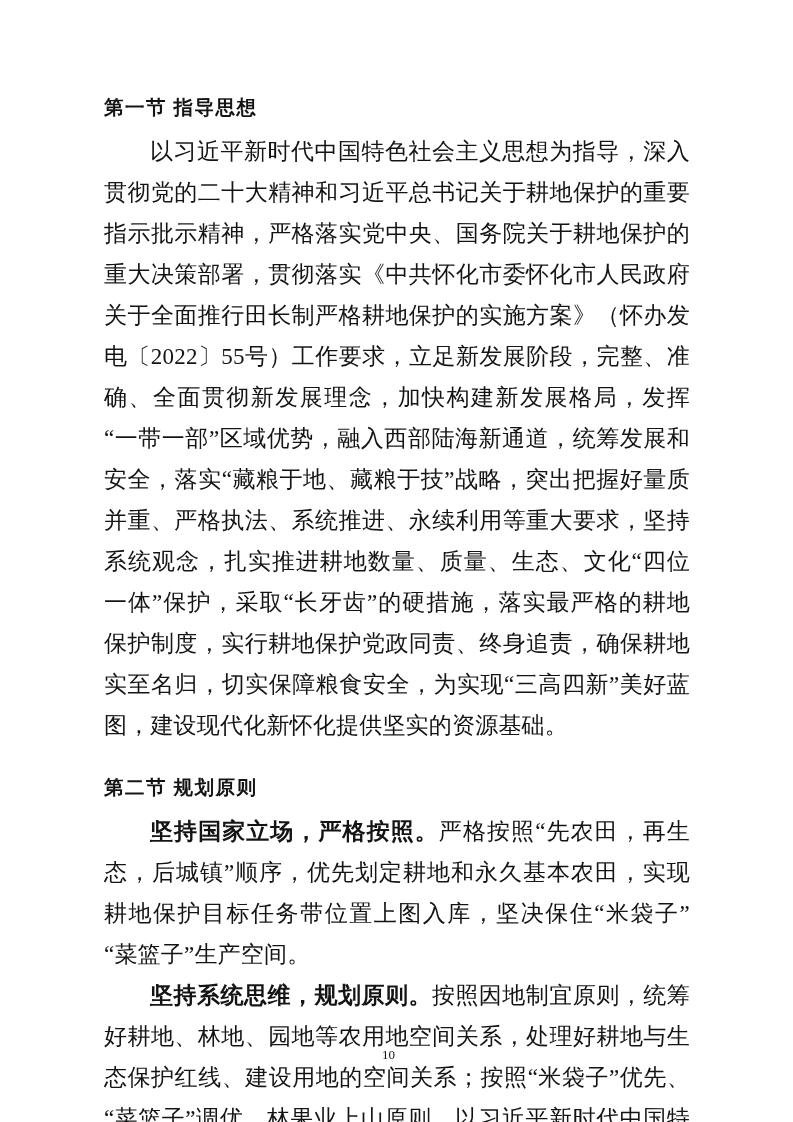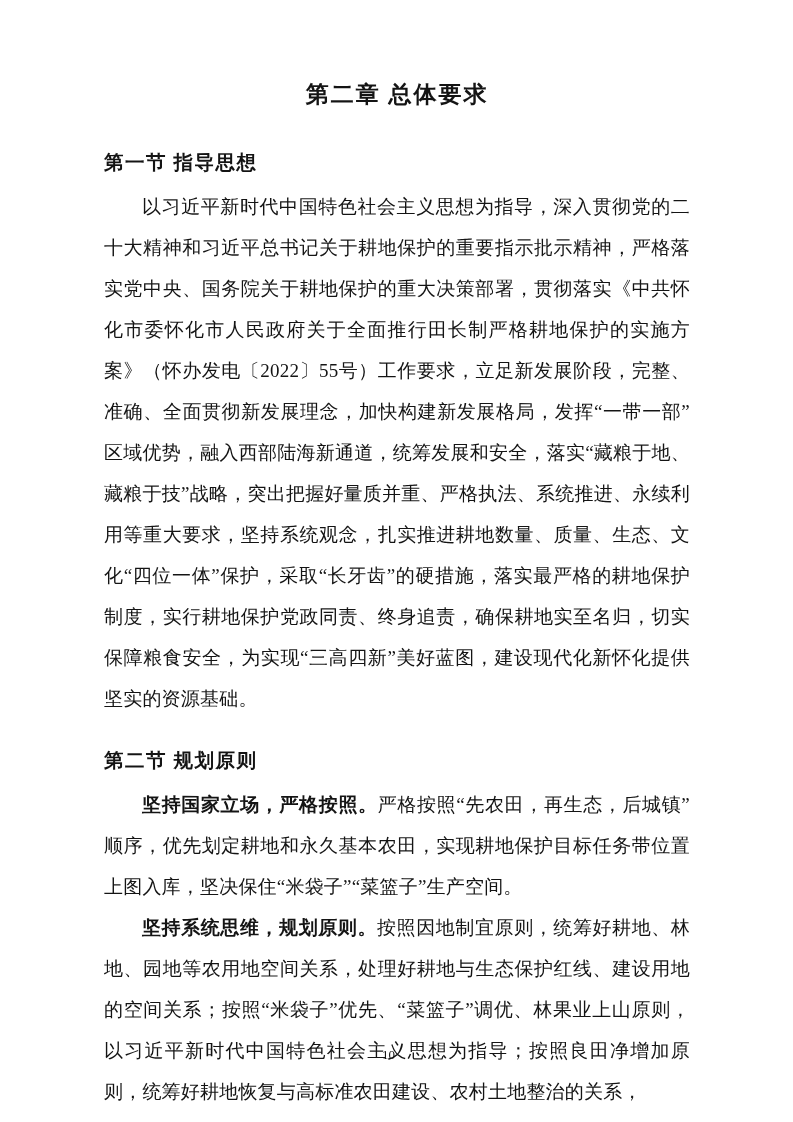--- a/index.html
+++ b/index.html
@@ -34,21 +34,21 @@
   }
   .section-title {
     text-align: left;
     font-size: 19.5px;
     font-weight: bold;
     letter-spacing: 1.5px;
     margin: 14px 0 8px 0;
     line-height: 1.6;
   }
   .para {
-    font-size: 19px;
+    font-size: 23px;
     line-height: 41px;
     text-align: justify;
     text-justify: inter-ideograph;
     text-indent: 2em;
     margin: 0;
     letter-spacing: 0.2px;
   }
   .para + .para {
     margin-top: 0;
   }
@@ -66,21 +66,20 @@
     color: #141414;
   }
   .spacer-sm { height: 12px; }
 </style>
 </head>
 <body>
 
 <div class="page">
   <div class="content">
 
-    <h1 class="chapter-title">第二章  总体要求</h1>
 
     <h2 class="section-title">第一节  指导思想</h2>
     <p class="para">以习近平新时代中国特色社会主义思想为指导，深入贯彻党的二十大精神和习近平总书记关于耕地保护的重要指示批示精神，严格落实党中央、国务院关于耕地保护的重大决策部署，贯彻落实《中共怀化市委怀化市人民政府关于全面推行田长制严格耕地保护的实施方案》（怀办发电〔2022〕55号）工作要求，立足新发展阶段，完整、准确、全面贯彻新发展理念，加快构建新发展格局，发挥“一带一部”区域优势，融入西部陆海新通道，统筹发展和安全，落实“藏粮于地、藏粮于技”战略，突出把握好量质并重、严格执法、系统推进、永续利用等重大要求，坚持系统观念，扎实推进耕地数量、质量、生态、文化“四位一体”保护，采取“长牙齿”的硬措施，落实最严格的耕地保护制度，实行耕地保护党政同责、终身追责，确保耕地实至名归，切实保障粮食安全，为实现“三高四新”美好蓝图，建设现代化新怀化提供坚实的资源基础。</p>
 
     <div class="spacer-sm"></div>
 
     <h2 class="section-title">第二节  规划原则</h2>
 
     <p class="para">
       <span class="lead">坚持国家立场，严格按照。</span><span>严格按照“先农田，再生态，后城镇”顺序，优先划定耕地和永久基本农田，实现耕地保护目标任务带位置上图入库，坚决保住“米袋子”“菜篮子”生产空间。</span>

